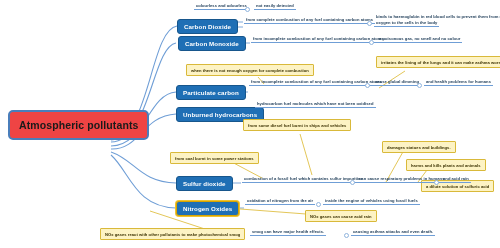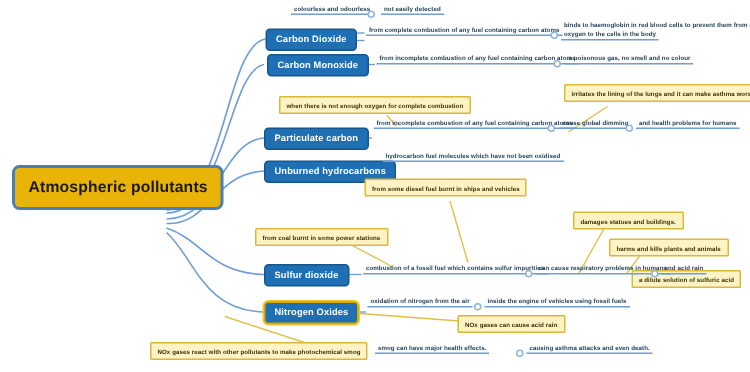--- a/index.html
+++ b/index.html
@@ -10,21 +10,21 @@
     overflow:hidden;
     position:relative;
   }
   #canvas{position:absolute;left:0;top:0;width:500px;height:248px;}
   svg.links{position:absolute;left:0;top:0;width:500px;height:248px;pointer-events:none;}
 
   .node{position:absolute;box-sizing:border-box;white-space:nowrap;}
 
   
   .root{
-    background:#eab308;
+    background:#ef4444;
     border:2px solid #4a7ebb;
     border-radius:5px;
     color:#1a1a1a;
     font-size:10.5px;
     font-weight:bold;
     padding:7px 9px;
     letter-spacing:.1px;
   }
 
   

